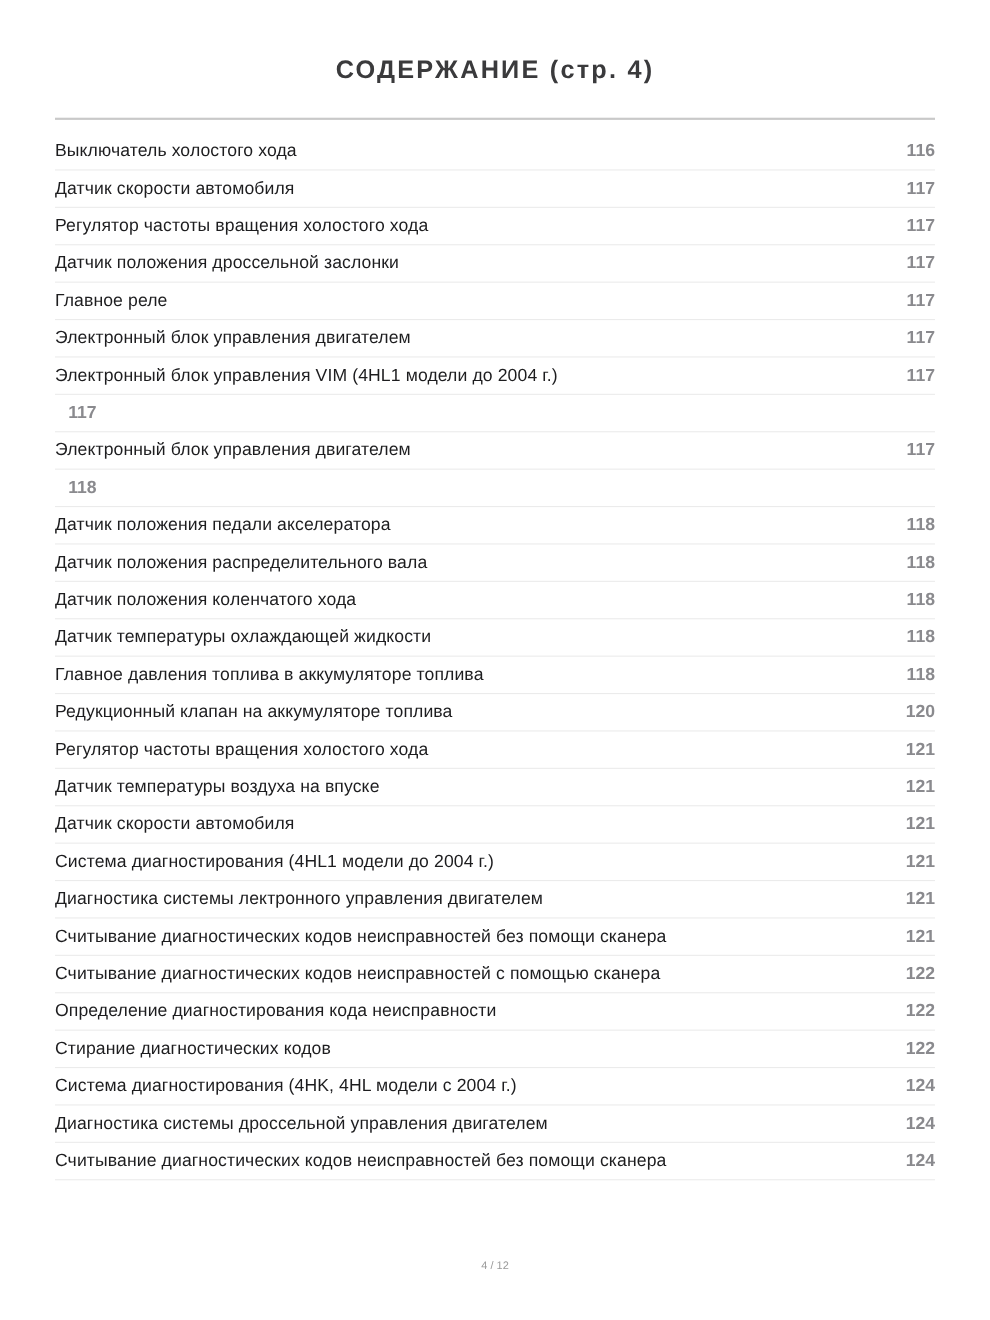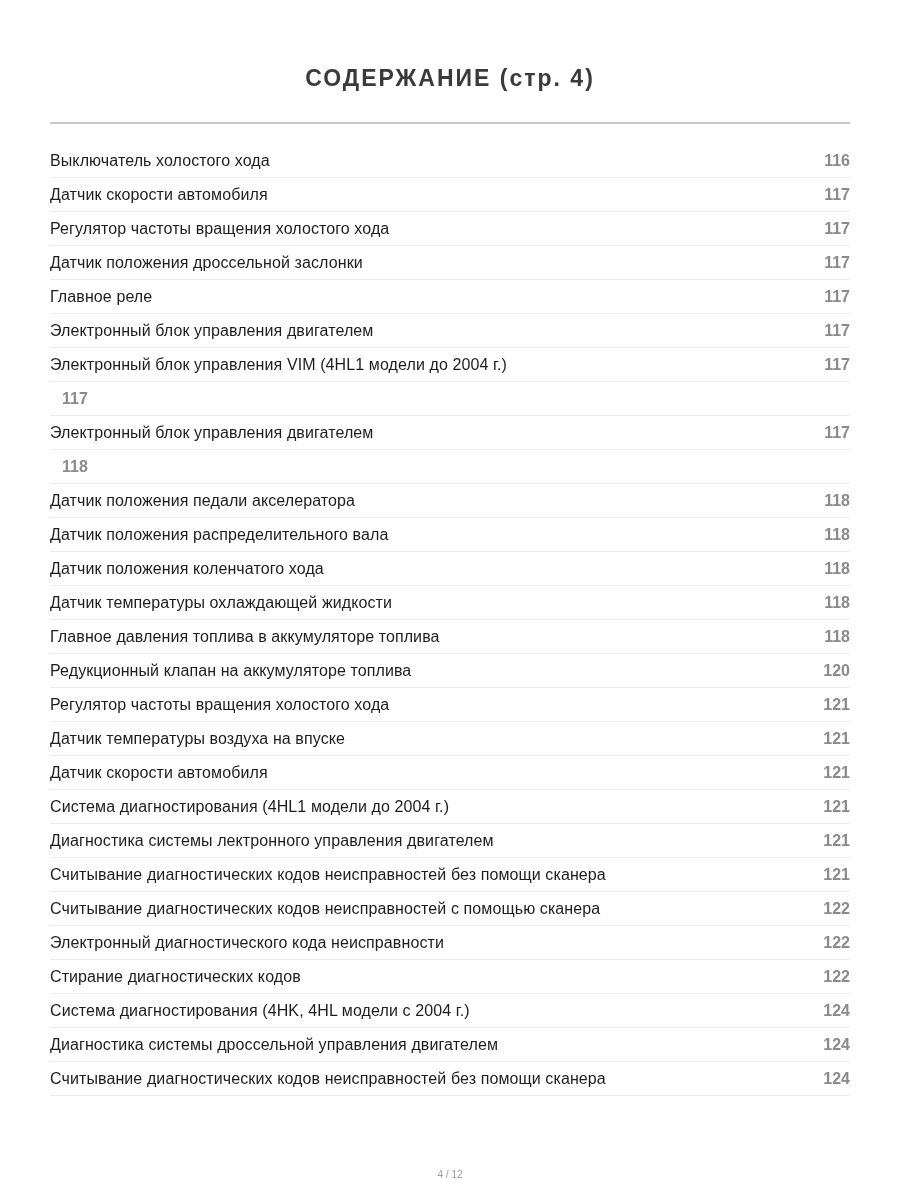--- a/index.html
+++ b/index.html
@@ -11,39 +11,39 @@
     --footer-color: #9a9a9a;
     --bg-color: #ffffff;
   }
   * { margin: 0; padding: 0; box-sizing: border-box; }
   html, body { background: var(--bg-color); }
   .page {
     width: 900px;
     height: 1200px;
     background: var(--bg-color);
     font-family: "Liberation Sans", sans-serif;
-    padding: 64px 50px 0 50px;
+    padding: 49px 50px 0 50px;
     position: relative;
     overflow: hidden;
   }
   .doc-title {
     text-align: center;
     font-size: 23px;
     line-height: 28px;
     font-weight: 700;
     letter-spacing: 2px;
     color: var(--title-color);
   }
   .title-divider {
     height: 2px;
     background: var(--divider-color);
     margin-top: 30px;
   }
   .toc-list {
-    margin-top: 20px;
+    margin-top: 12px;
   }
   .toc-row {
     height: 34px;
     display: flex;
     justify-content: space-between;
     align-items: center;
     border-bottom: 1px solid var(--separator-color);
   }
   .toc-label {
     font-size: 16px;
@@ -182,21 +182,21 @@
     <span class="toc-label">Считывание диагностических кодов неисправностей без помощи сканера</span>
     <span class="toc-page-num">121</span>
   </div>
 
   <div class="toc-row">
     <span class="toc-label">Считывание диагностических кодов неисправностей с помощью сканера</span>
     <span class="toc-page-num">122</span>
   </div>
 
   <div class="toc-row">
-    <span class="toc-label">Электронный диагностического кода неисправности</span>
+    <span class="toc-label">Определение диагностирования кода неисправности</span>
     <span class="toc-page-num">122</span>
   </div>
 
   <div class="toc-row">
     <span class="toc-label">Стирание диагностических кодов</span>
     <span class="toc-page-num">122</span>
   </div>
 
   <div class="toc-row">
     <span class="toc-label">Система диагностирования (4HK, 4HL модели с 2004 г.)</span>

